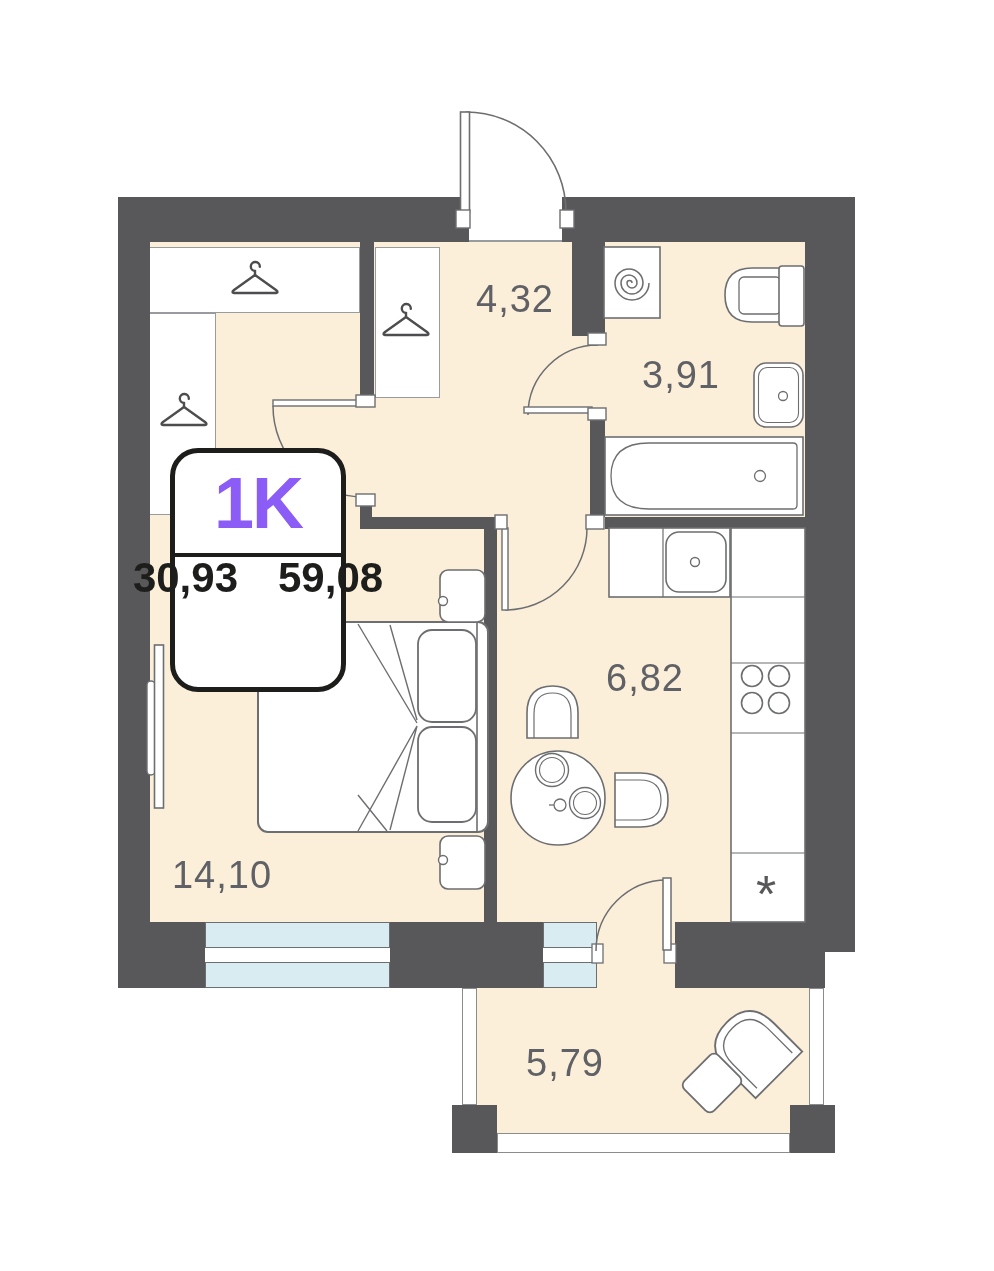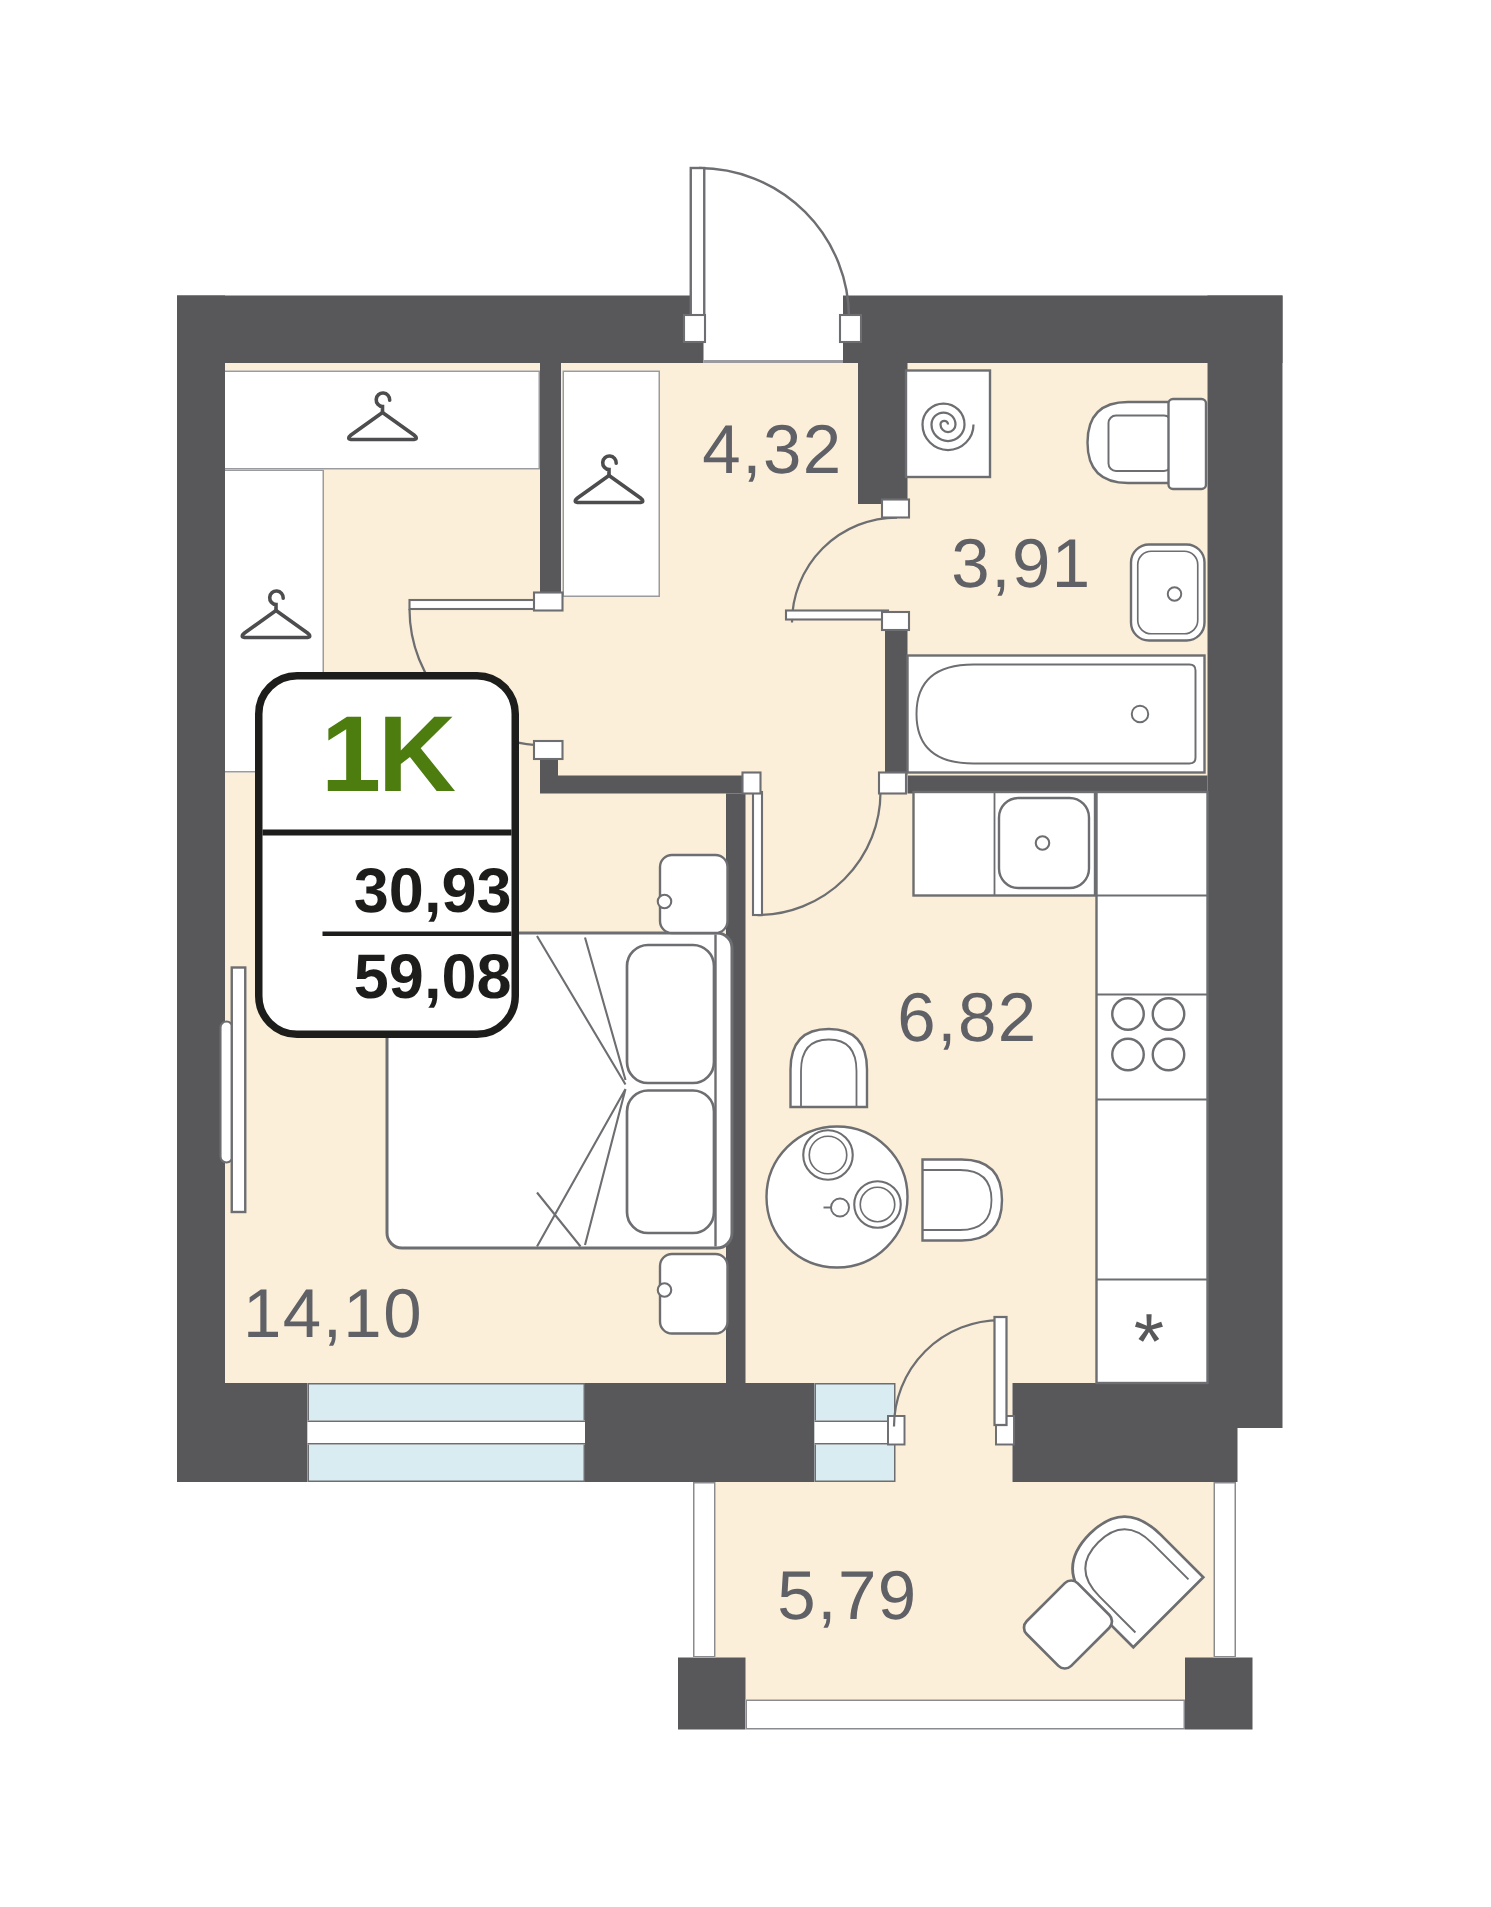--- a/index.html
+++ b/index.html
@@ -8,27 +8,27 @@
   .abs{position:absolute;box-sizing:border-box;}
   .floor{background:#FCEFD9;z-index:1;}
   .roomwhite{background:#ffffff;border:1px solid #9a9b9e;z-index:2;}
   .wall{background:#58585A;z-index:3;}
   .window{background:#D8ECF2;border:1.5px solid #6d6e71;z-index:4;}
   .winstripe{position:absolute;left:-1px;right:-1px;top:24px;height:14px;background:#ffffff;
              border-top:1.5px solid #6d6e71;border-bottom:1.5px solid #6d6e71;}
   .glaz{background:#ffffff;border:1.5px solid #8a8b8e;z-index:4;}
   .thinline{background:#9a9b9e;z-index:4;}
   #art{position:absolute;left:0;top:0;z-index:5;}
-  .label{position:absolute;z-index:6;color:#5f6166;font-size:46px;letter-spacing:1px;
+  .label{position:absolute;z-index:6;color:#5f6166;font-size:38px;letter-spacing:1px;
          transform:translate(-50%,-50%);white-space:nowrap;}
   .badge{position:absolute;left:170px;top:448px;width:166px;height:234px;background:#ffffff;
          border:5px solid #1d1d1b;border-radius:28px;z-index:7;display:flex;flex-direction:column;}
   .badge-top{height:100px;border-bottom:4px solid #1d1d1b;display:flex;align-items:center;justify-content:center;}
-  .badge-type{font-size:72px;font-weight:bold;color:#4d7c0f;letter-spacing:-2px;}
-  .badge-bottom{flex:1;display:flex;flex-direction:column;align-items:flex-end;justify-content:center;}
+  .badge-type{font-size:72px;font-weight:bold;color:#8b5cf6;letter-spacing:-2px;}
+  .badge-bottom{flex:1;display:flex;flex-direction:row;align-items:flex-start;justify-content:center;gap:20px;}
   .badge-num{font-size:42px;font-weight:bold;color:#1d1d1b;line-height:1;}
   .fracline{width:126px;height:3px;background:#1d1d1b;margin:6px 0;}
 </style>
 </head>
 <body>
 
 <div id="plan">
 
   <div class="abs floor" style="left:148px;top:242px;width:657px;height:680px;"></div>
   <div class="abs floor" style="left:597px;top:922px;width:78px;height:66px;"></div>

